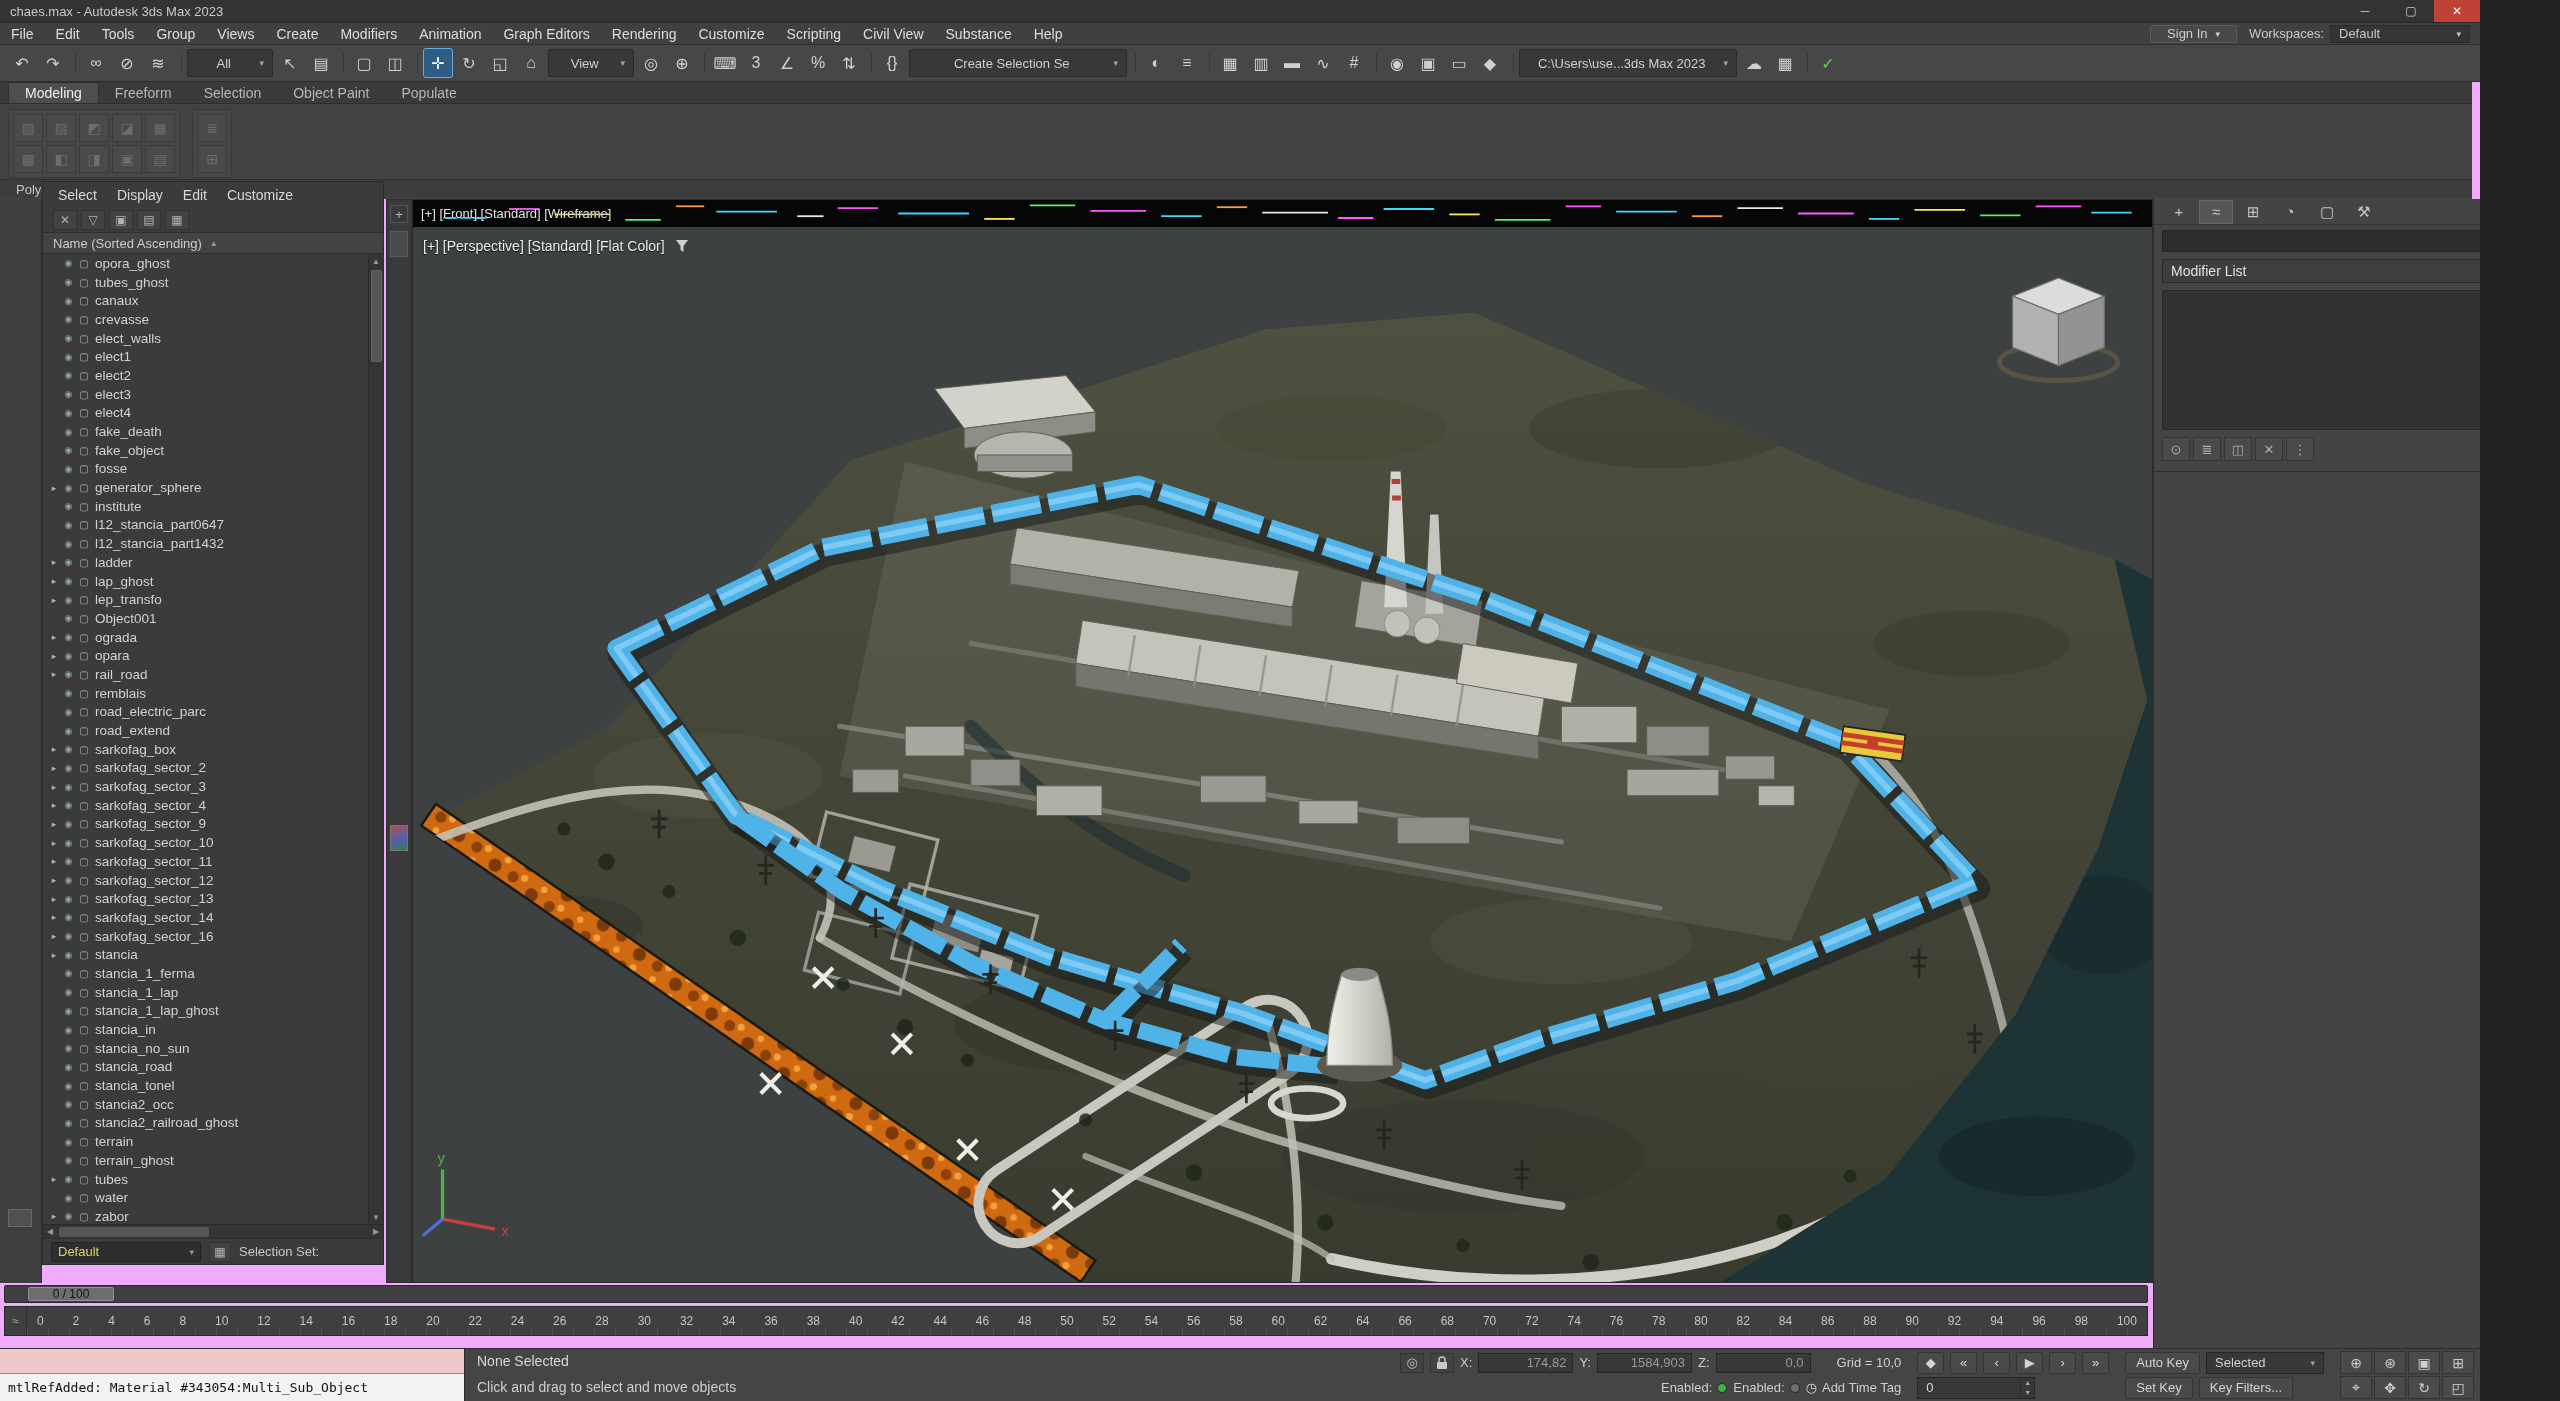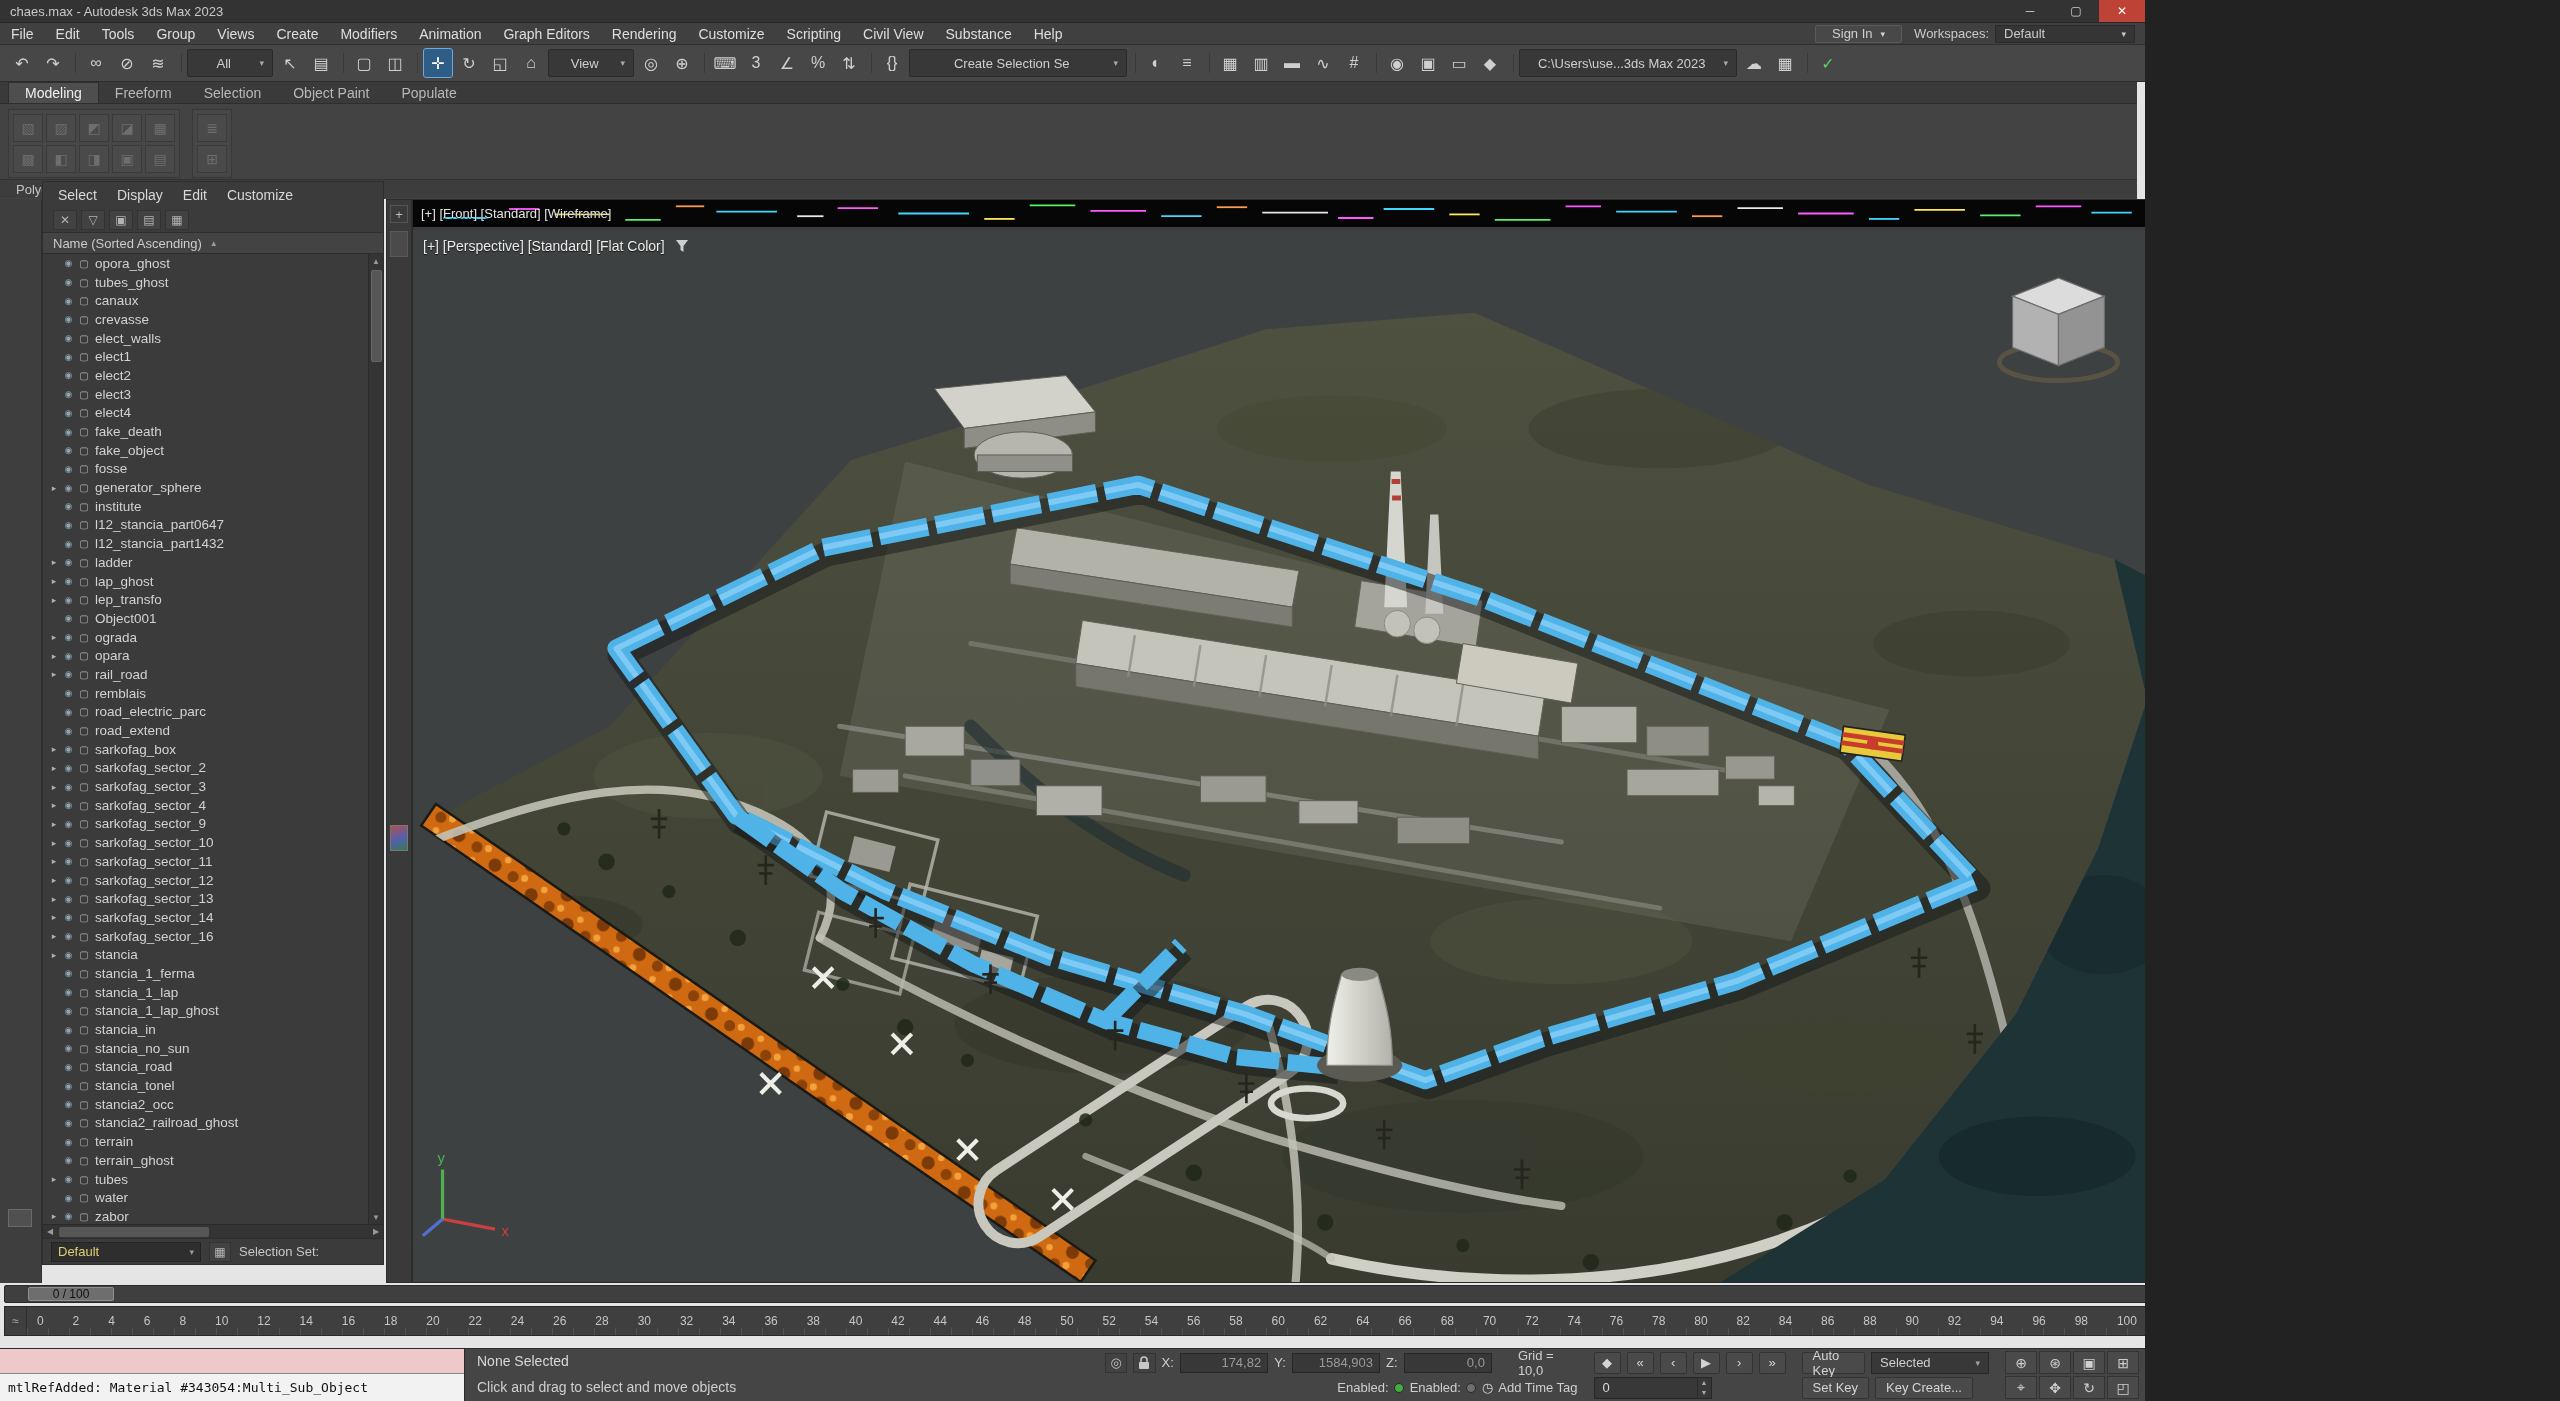--- a/index.html
+++ b/index.html
@@ -1,18 +1,18 @@
 <!DOCTYPE html>
 <html style="--wall-blue: #4fb3e8; --active-tool-bg: #2e5d86; --enabled-green: #3fae3f; --listener-pink: #efc9c9; --water-teal: #1d3336;"><head>
 <meta charset="utf-8">
 <style>
 *{box-sizing:border-box;margin:0;padding:0}
 html,body{width:2560px;height:1401px;background:#222;overflow:hidden}
 body{font-family:"Liberation Sans",sans-serif}
-#app{position:relative;width:2145px;height:1401px;background:#e5e5e5;color:#d0d0d0;overflow:hidden}
+#app{position:relative;width:2480px;height:1401px;background:#f0abfc;color:#d0d0d0;overflow:hidden}
 
 
 .titlebar{position:absolute;top:0;left:0;right:0;height:23px;background:#333;display:flex;align-items:center;border-bottom:1px solid #262626}
 .title-text{padding-left:10px;font-size:13px;color:#c9c9c9}
 .win-controls{margin-left:auto;display:flex;height:100%}
 .win-btn{width:46px;display:flex;align-items:center;justify-content:center;font-size:12px;color:#cfcfcf}
 .win-btn.close{background:#bf4236;color:#fff}
 
 
 .menubar{position:absolute;top:23px;left:0;right:0;height:22px;background:#404040;display:flex;align-items:center;border-bottom:1px solid #2e2e2e}
@@ -1340,21 +1340,21 @@
       <div class="sb-col">
         <div class="sb-row">
           <span class="tbtn">Auto Key</span>
           <span class="dd-box">
               <span>Selected</span>
               <span class="caret">▾</span>
             </span>
         </div>
         <div class="sb-row">
           <span class="tbtn">Set Key</span>
-          <span class="tbtn">Key Create...</span>
+          <span class="tbtn">Key Filters...</span>
         </div>
       </div>
 
       <div class="navgrid">
         <span class="nav-btn">⊕</span>
         <span class="nav-btn">⊛</span>
         <span class="nav-btn">▣</span>
         <span class="nav-btn">⊞</span>
         <span class="nav-btn">⌖</span>
         <span class="nav-btn">✥</span>

